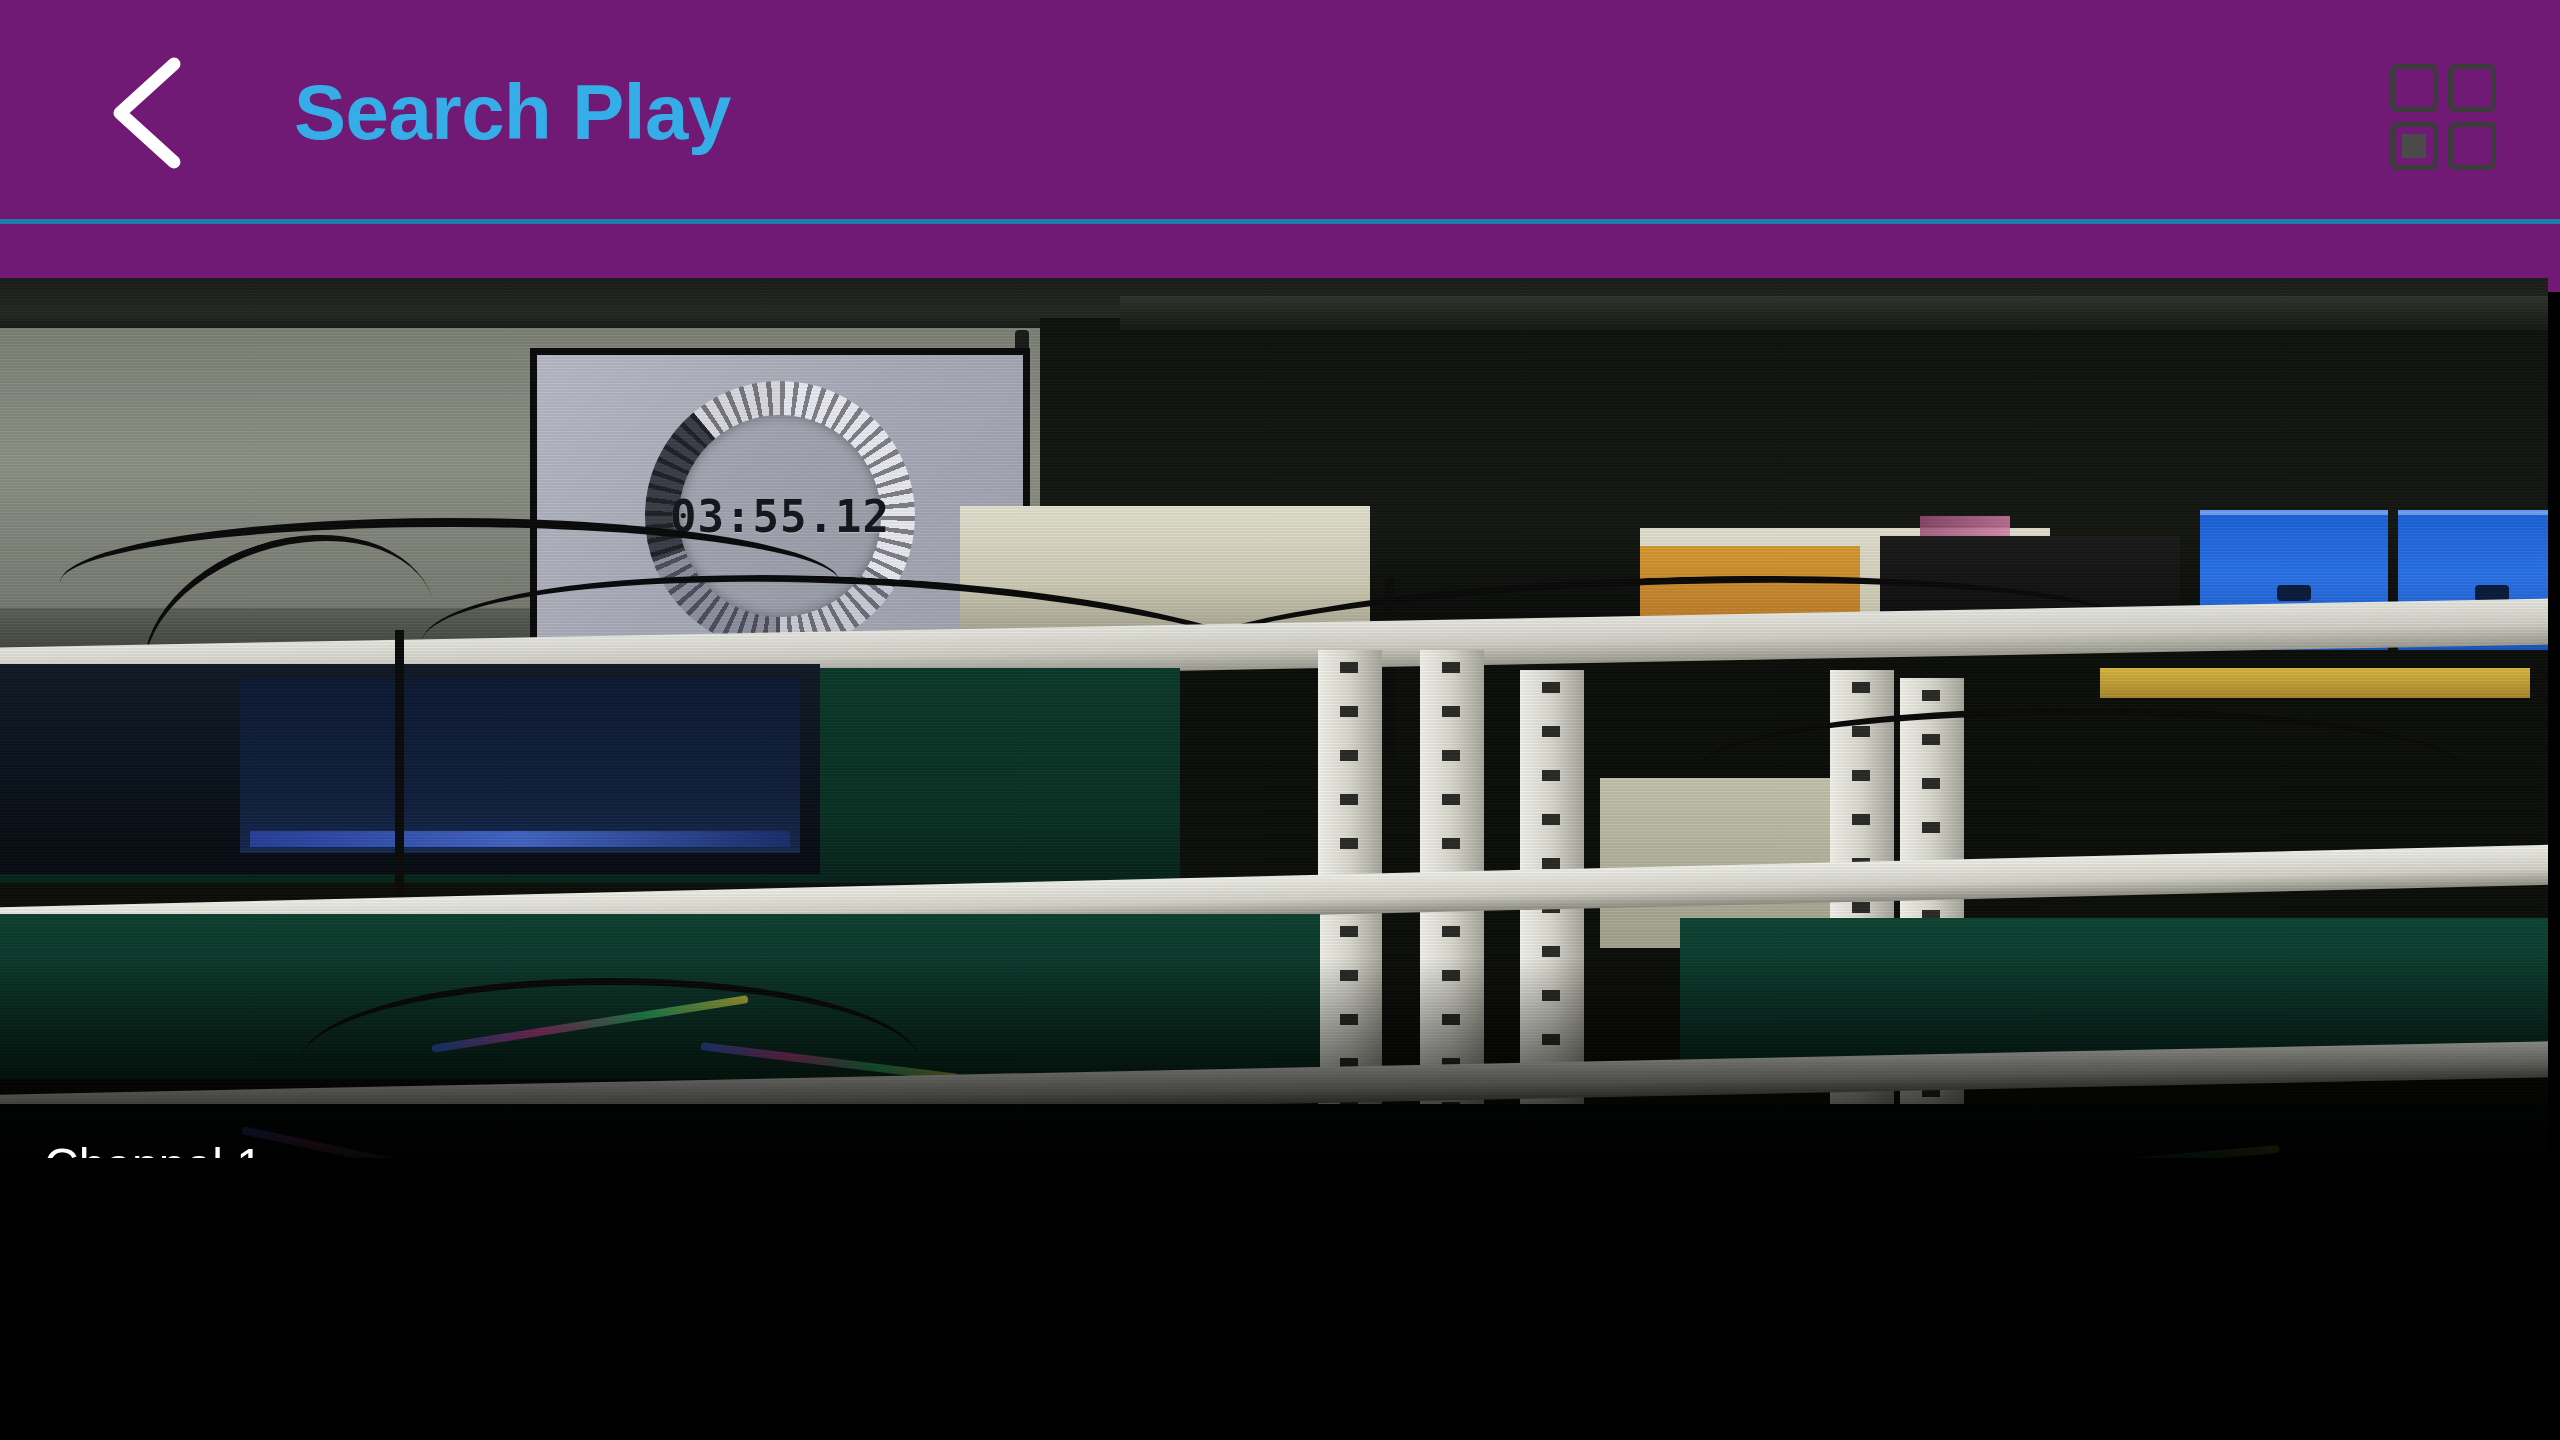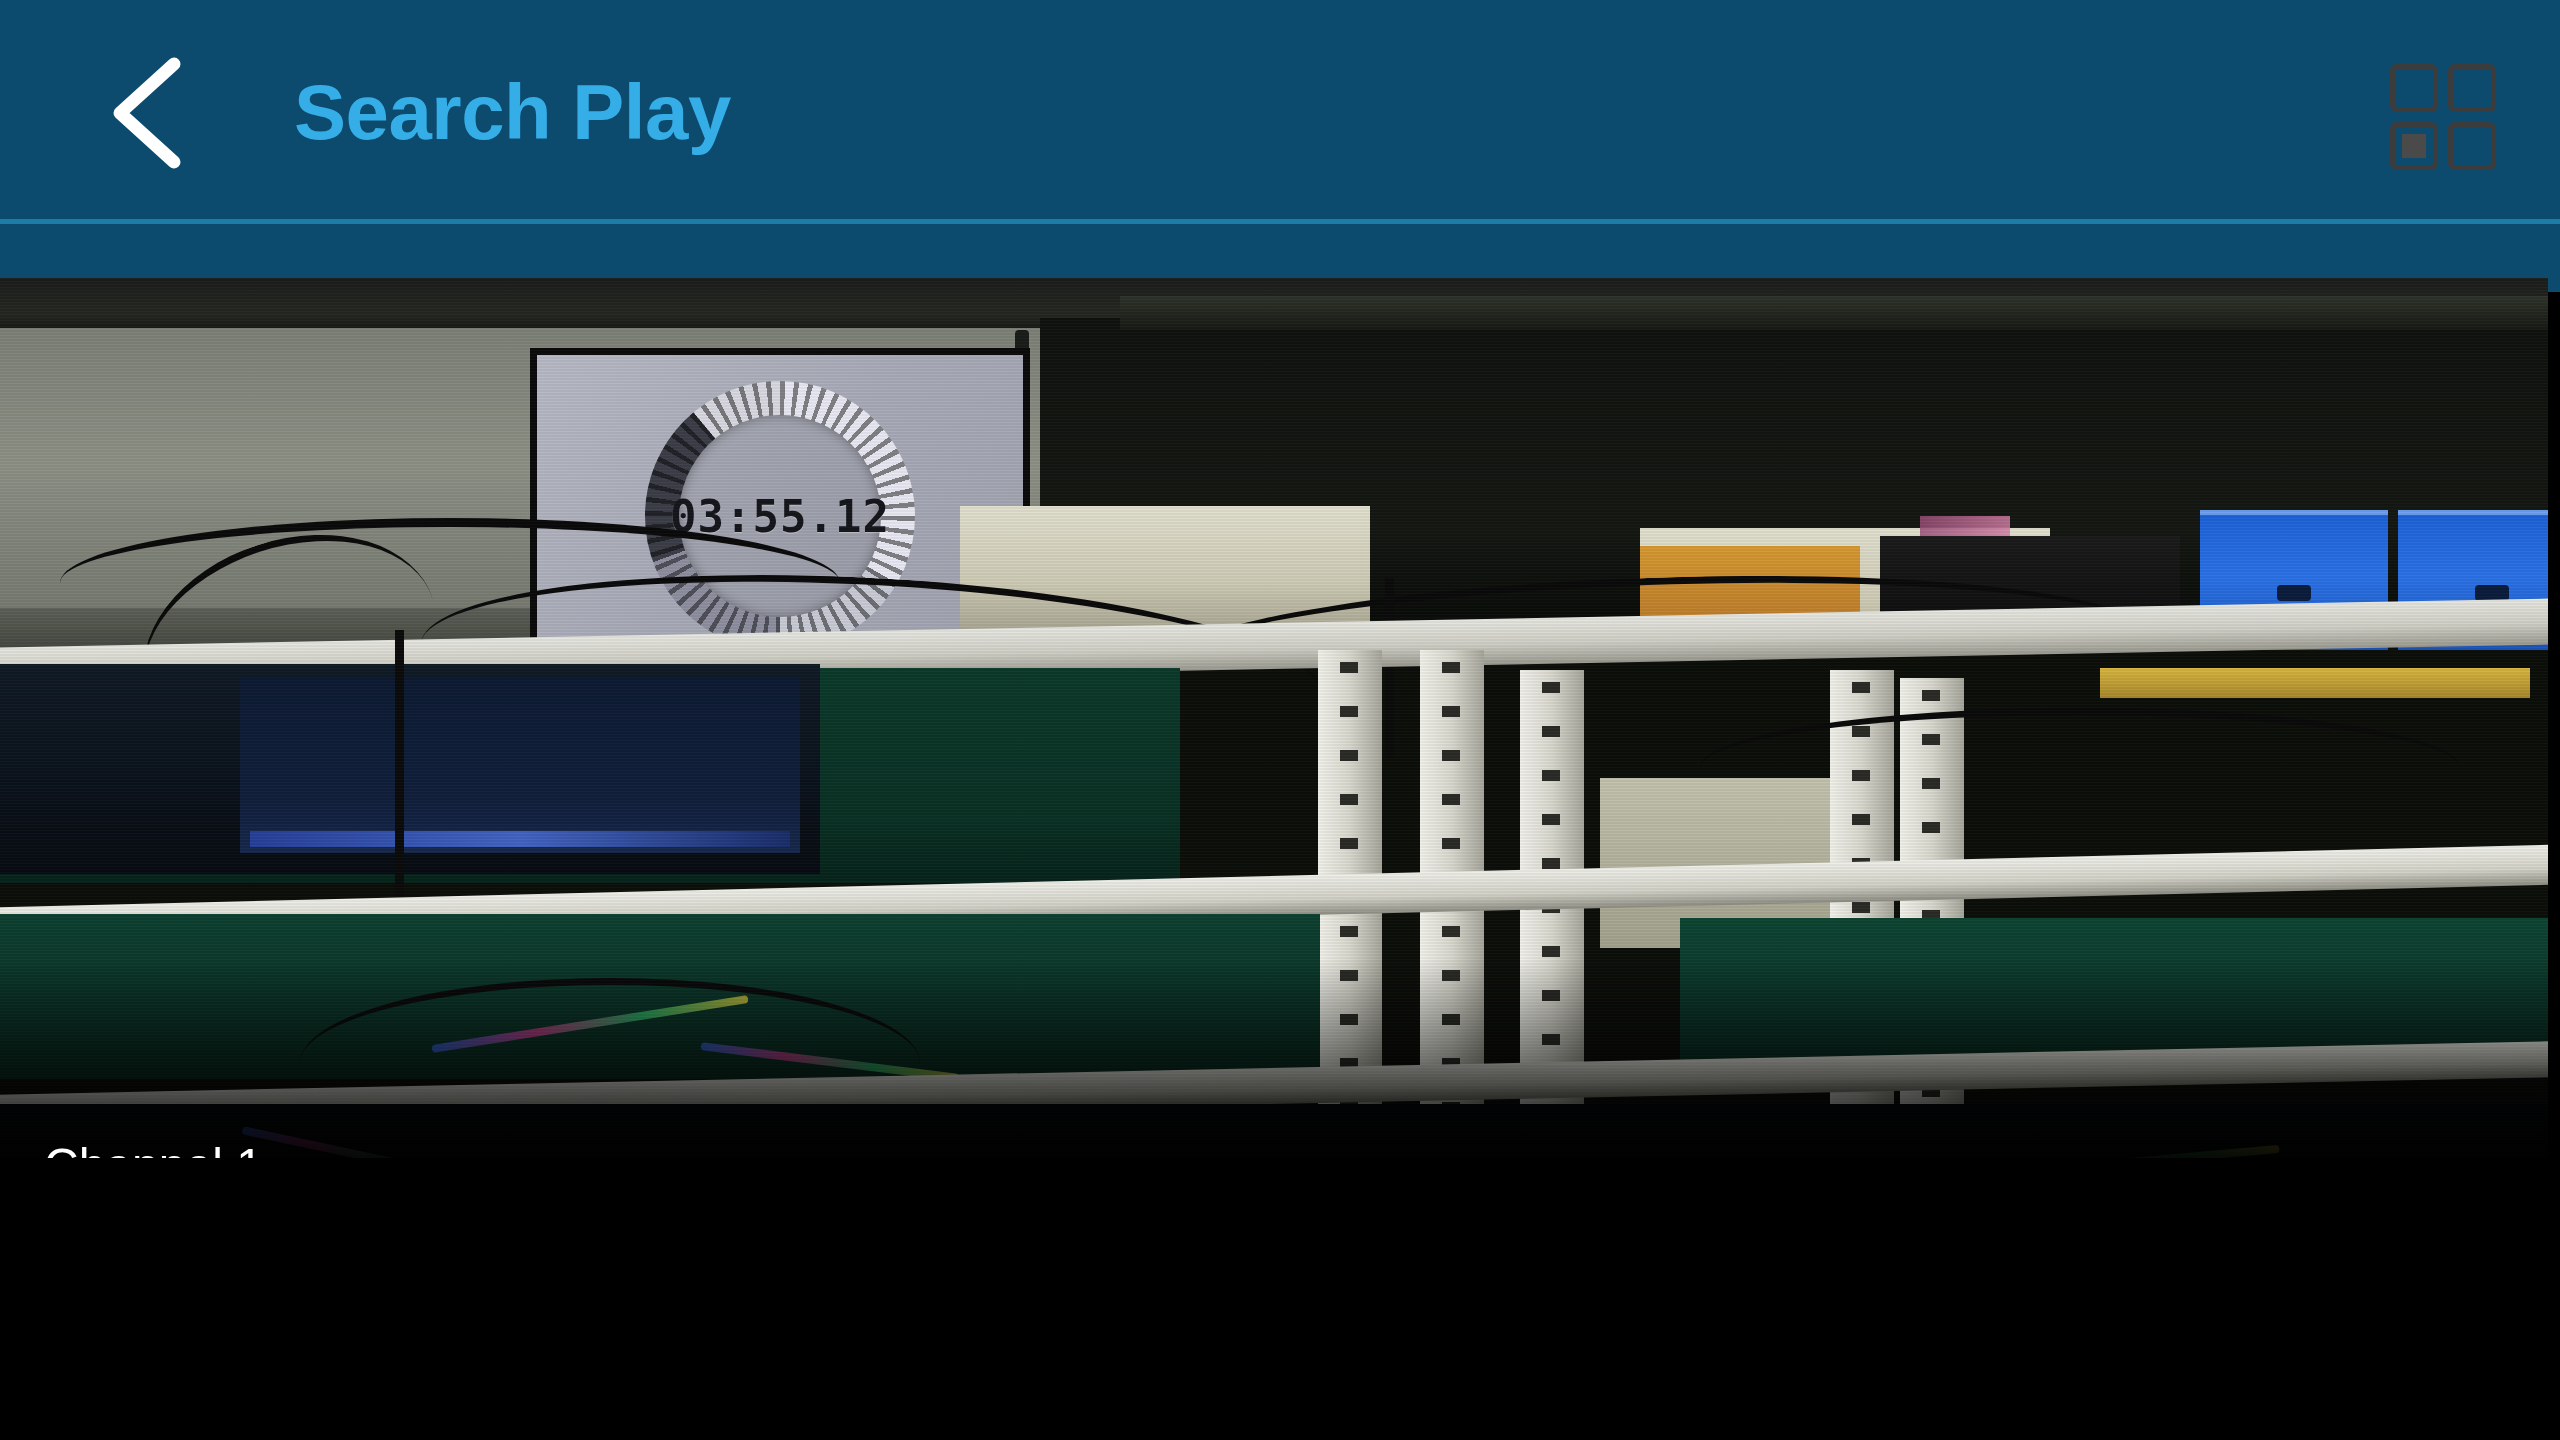--- a/index.html
+++ b/index.html
@@ -7,21 +7,21 @@
     width:2560px; height:1440px;
     background:#000;
     font-family:"Liberation Sans", sans-serif;
     overflow:hidden;
   }
   #app { position:relative; width:2560px; height:1440px; background:#000; }
 
   
   .header {
     position:absolute; left:0; top:0; width:2560px; height:292px;
-    background:#0c4a6e;
+    background:#701a75;
   }
   .back-btn {
     position:absolute; left:72px; top:48px; width:150px; height:130px;
     display:flex; align-items:center; justify-content:center;
     cursor:pointer;
   }
   .page-title {
     position:absolute; left:294px; top:52px;
     font-size:78px; font-weight:bold; color:#35aee8;
     letter-spacing:-0.5px; line-height:120px; white-space:nowrap;

